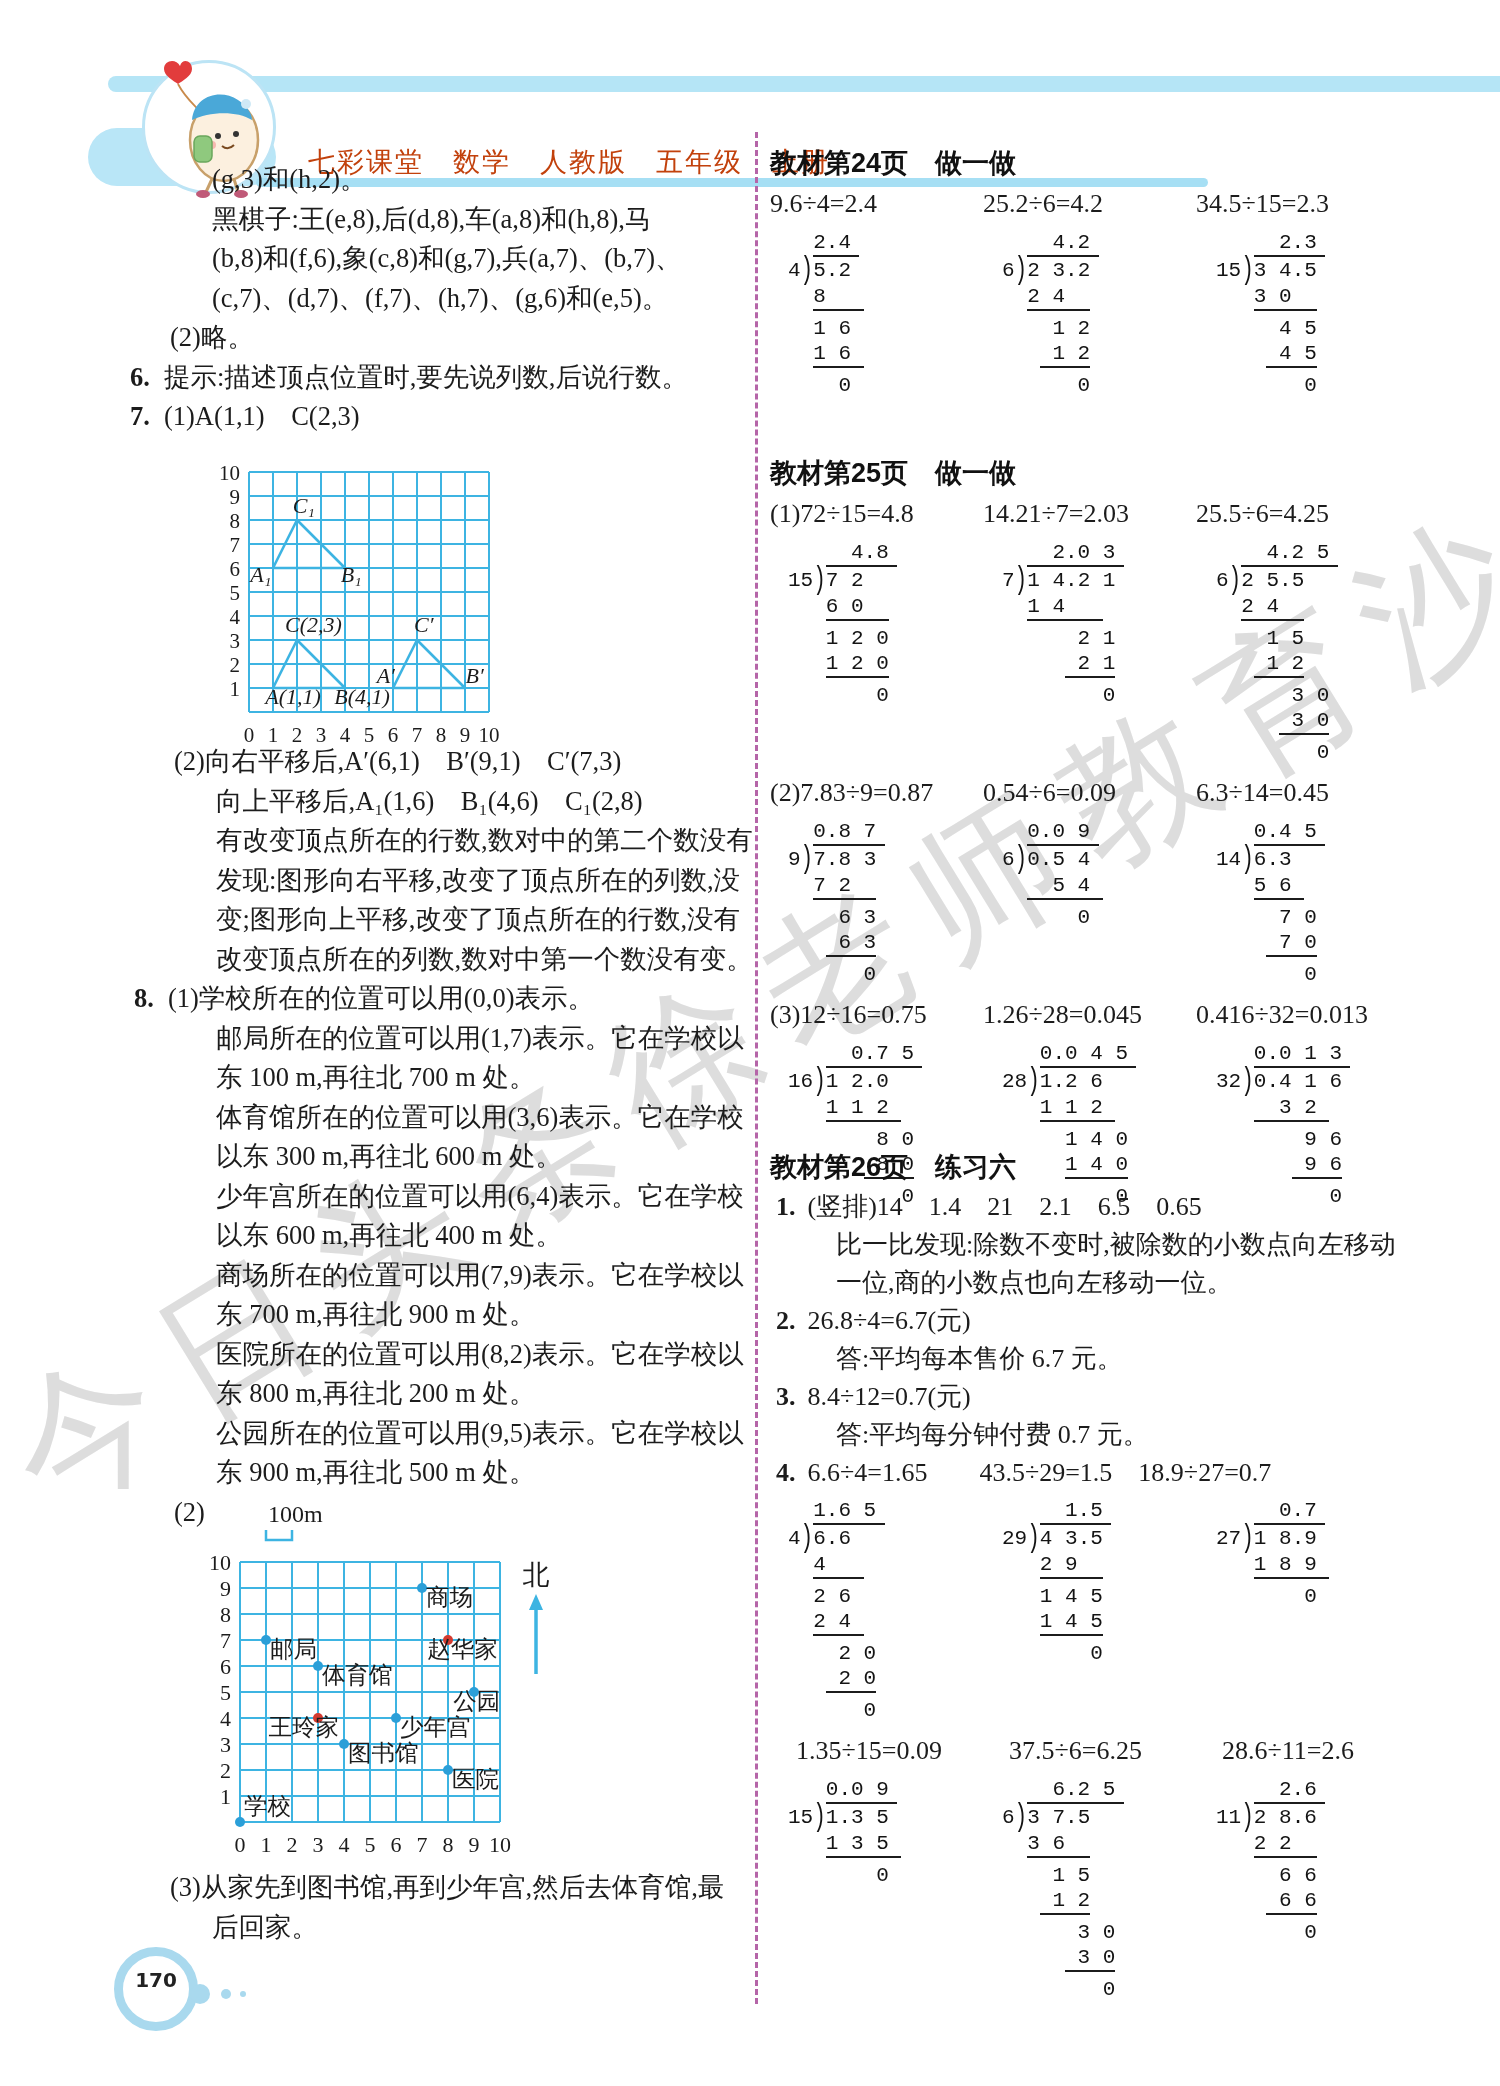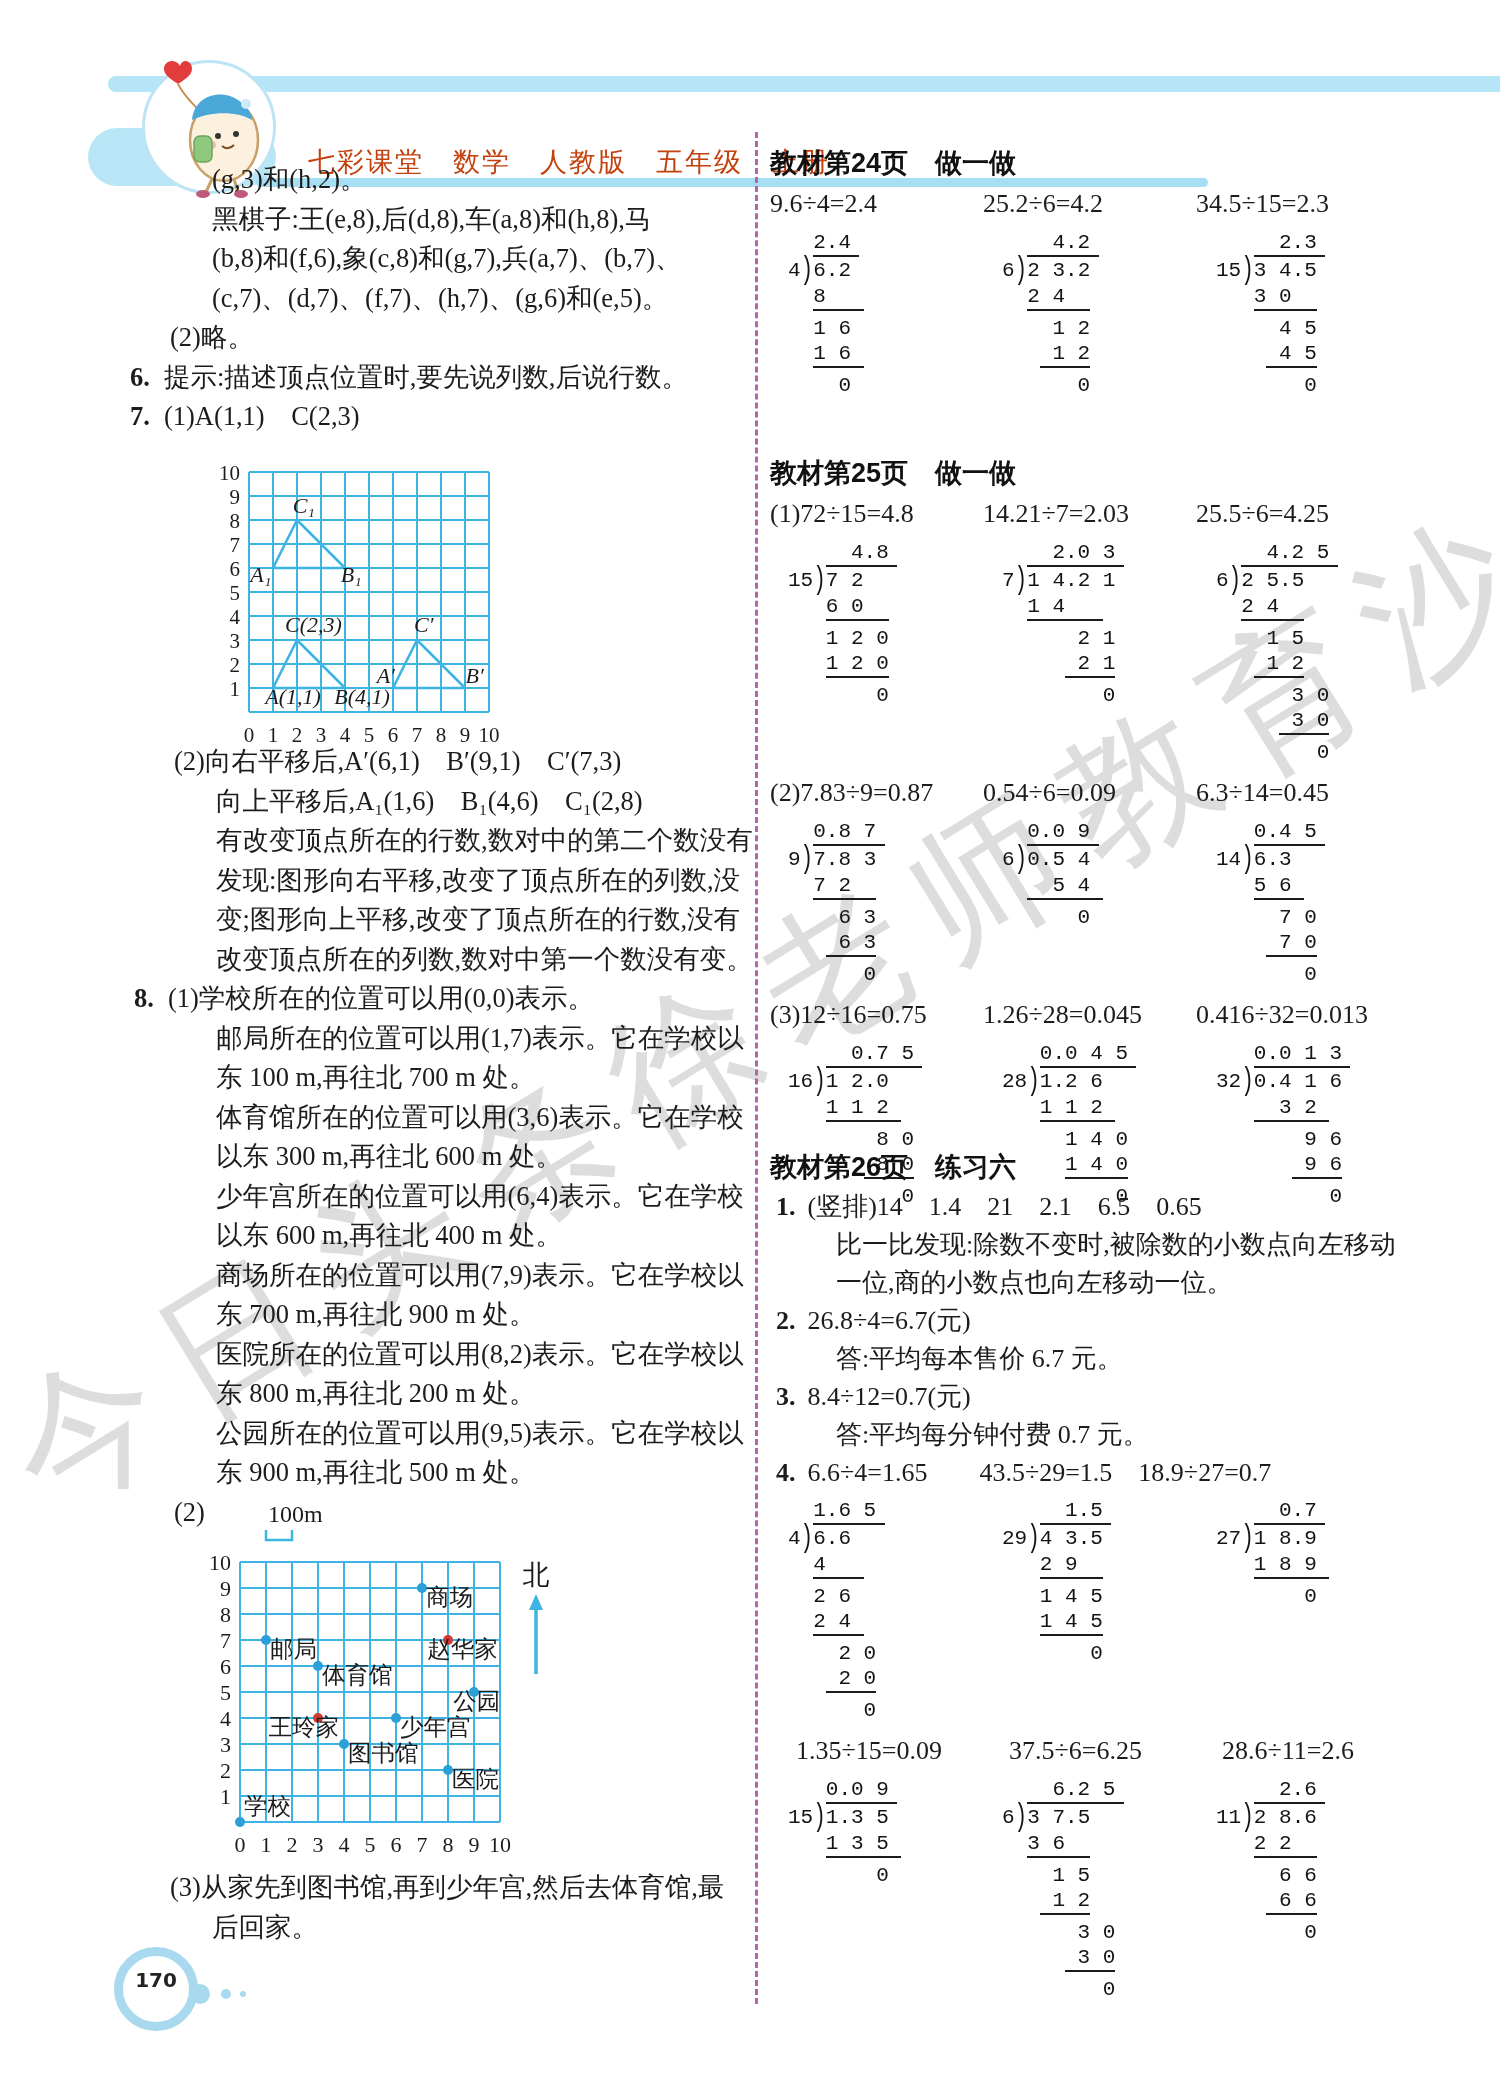--- a/index.html
+++ b/index.html
@@ -245,21 +245,21 @@
       <div class="line in1">(3)从家先到图书馆,再到少年宫,然后去体育馆,最</div>
       <div class="line in2">后回家。</div>
     </div>
 
   <div id="sec0" class="rsec">
       <div class="rhead">教材第24页　做一做</div>
       <div class="eqrow"><span class="eqi">9.6÷4=2.4</span><span class="eqi">25.2÷6=4.2</span><span class="eqi">34.5÷15=2.3</span></div>
       <div class="divrow">
         <div class="ld">
           <div class="ldq" style="padding-left: 2ch;">2.4</div>
-          <div class="ldh"><span class="ldv">4</span><span class="ldp">)</span><span class="ldd" style="min-width: 3.5ch;">6.2</span></div>
+          <div class="ldh"><span class="ldv">4</span><span class="ldp">)</span><span class="ldd" style="min-width: 3.5ch;">5.2</span></div>
           <div class="ldr" style="padding-left: 2ch;">8</div>
           <div class="ldu" style="margin-left: 2ch; width: 4ch;"></div>
           <div class="ldr" style="padding-left: 2ch;">1 6</div>
           <div class="ldr" style="padding-left: 2ch;">1 6</div>
           <div class="ldu" style="margin-left: 2ch; width: 4ch;"></div>
           <div class="ldr" style="padding-left: 2ch;">  0</div>
         </div>
         <div class="ld">
           <div class="ldq" style="padding-left: 2ch;">  4.2</div>
           <div class="ldh"><span class="ldv">6</span><span class="ldp">)</span><span class="ldd" style="min-width: 5.5ch;">2 3.2</span></div>

